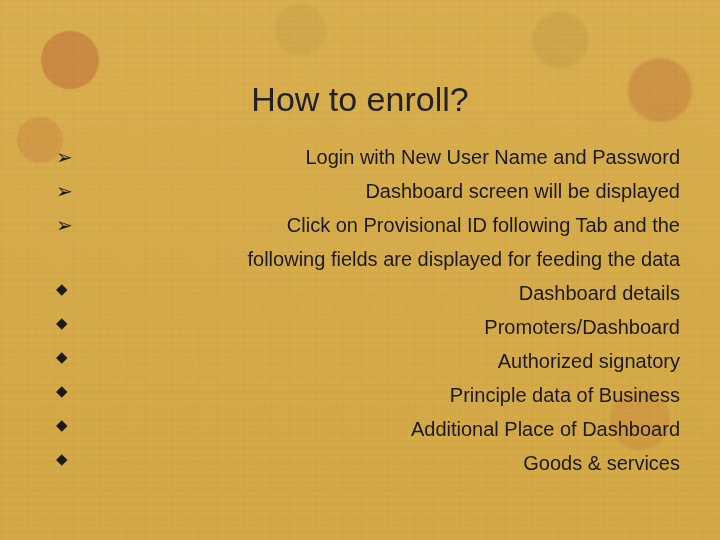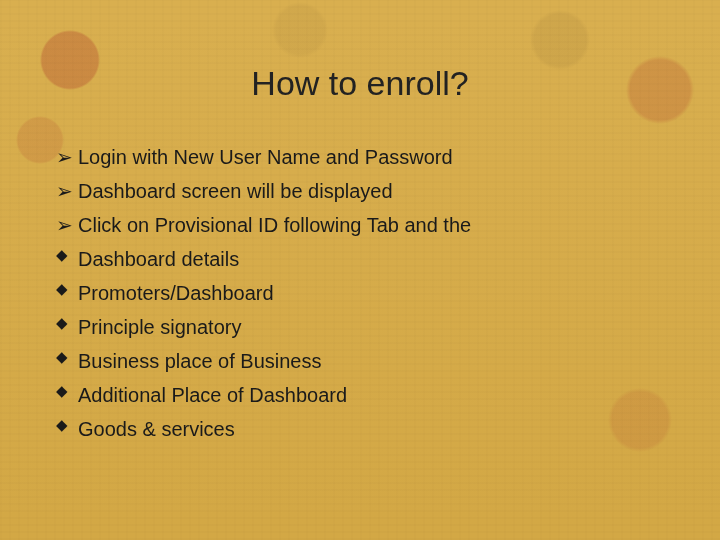--- a/index.html
+++ b/index.html
@@ -30,21 +30,21 @@
     content: "";
     position: absolute;
     inset: 0;
     background:
       repeating-linear-gradient(0deg, rgba(0,0,0,0.015) 0 2px, transparent 2px 7px),
       repeating-linear-gradient(90deg, rgba(0,0,0,0.012) 0 2px, transparent 2px 9px);
     pointer-events: none;
   }
   .title {
     position: absolute;
-    top: 64px;
+    top: 80px;
     left: 0;
     width: 100%;
     text-align: center;
     font-size: 34px;
     color: #222;
     font-weight: 400;
   }
   .content {
     position: absolute;
     top: 140px;
@@ -69,20 +69,21 @@
   .arrow {
     font-family: Arial, sans-serif;
   }
   .diamond {
     font-size: 15px;
     position: relative;
     top: 0px;
   }
   .text {
     flex: 1 1 auto;
+    text-align: right;
   }
 </style>
 </head>
 <body>
 
 <div class="slide">
 
   <div class="title">How to enroll?</div>
 
   <div class="content">
@@ -92,36 +93,39 @@
       <span class="text">Login with  New User Name and Password</span>
     </div>
     <div class="row">
       <span class="bullet arrow">➢</span>
       <span class="text">Dashboard screen  will  be displayed</span>
     </div>
     <div class="row">
       <span class="bullet arrow">➢</span>
       <span class="text">Click on Provisional ID following Tab and the</span>
     </div>
+    <div class="row indent">
+      <span class="text">following fields are displayed for feeding the data</span>
+    </div>
 
     <div class="row">
       <span class="bullet diamond">◆</span>
       <span class="text">Dashboard details</span>
     </div>
     <div class="row">
       <span class="bullet diamond">◆</span>
       <span class="text">Promoters/Dashboard</span>
     </div>
     <div class="row">
       <span class="bullet diamond">◆</span>
-      <span class="text">Principle signatory</span>
+      <span class="text">Authorized signatory</span>
     </div>
     <div class="row">
       <span class="bullet diamond">◆</span>
-      <span class="text">Business place of Business</span>
+      <span class="text">Principle data of Business</span>
     </div>
     <div class="row">
       <span class="bullet diamond">◆</span>
       <span class="text">Additional  Place of Dashboard</span>
     </div>
     <div class="row">
       <span class="bullet diamond">◆</span>
       <span class="text">Goods &amp; services</span>
     </div>
 

